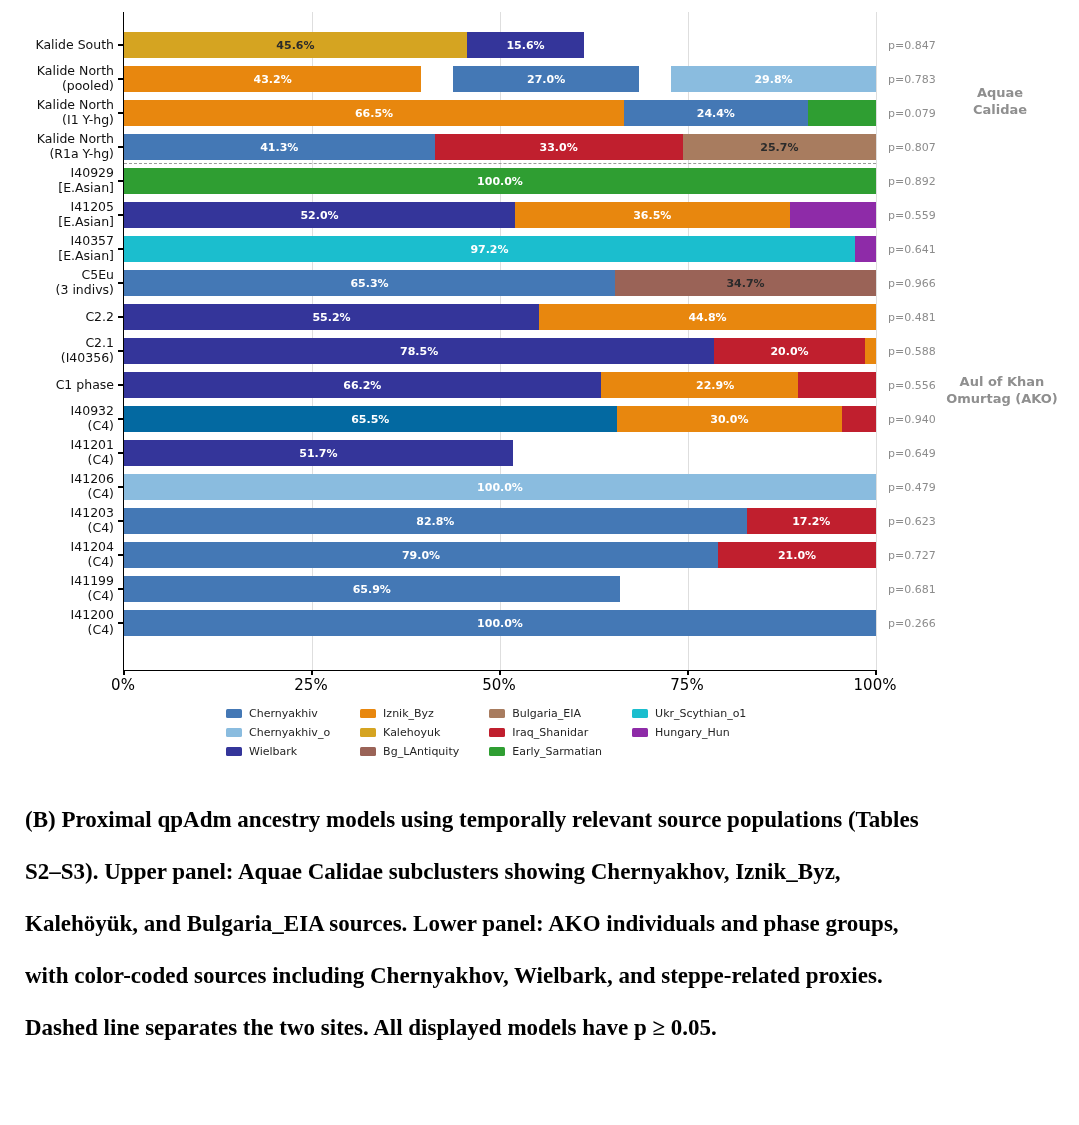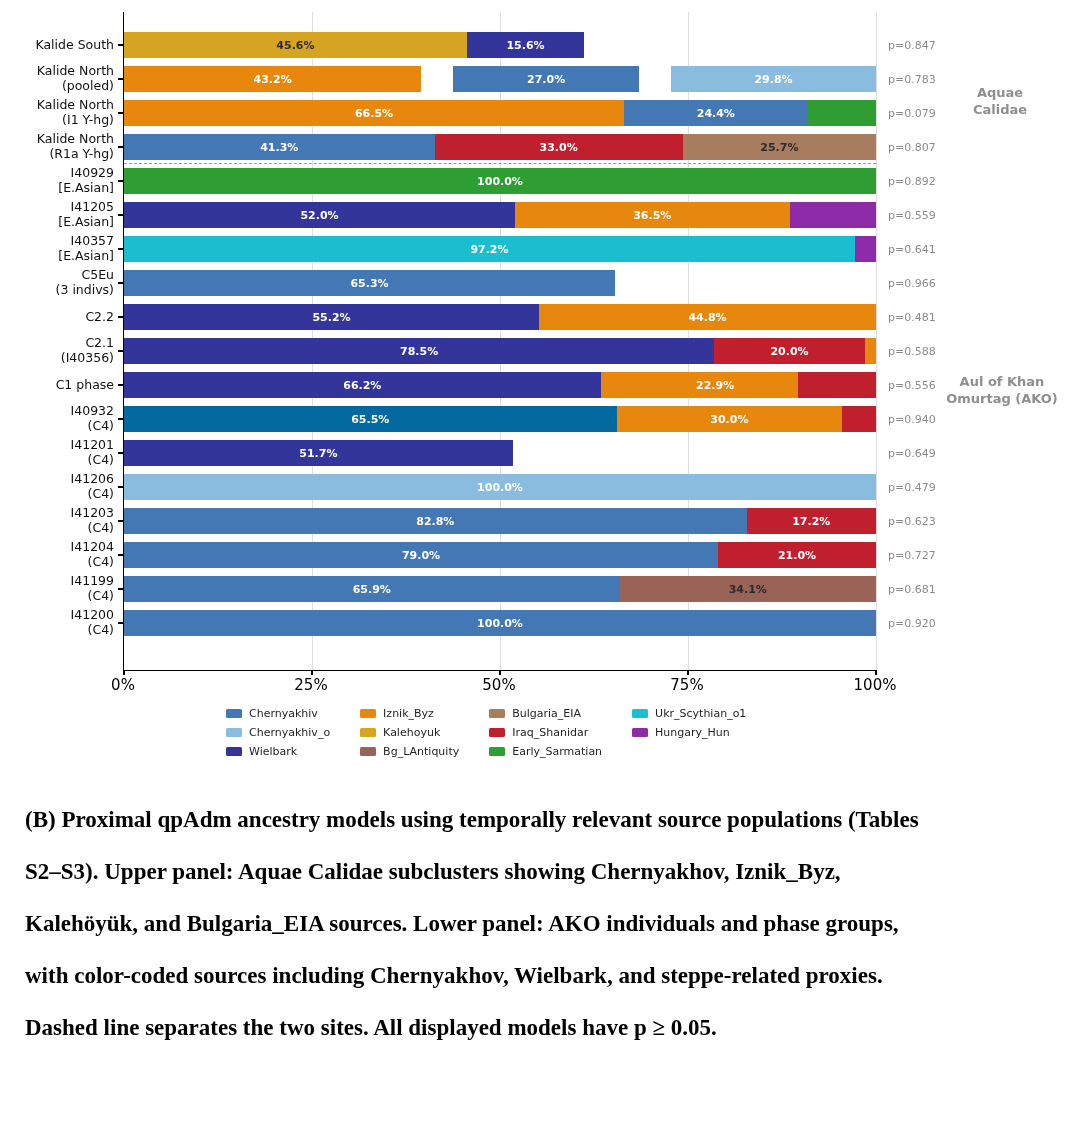--- a/index.html
+++ b/index.html
@@ -194,20 +194,23 @@
             </div>
             <div class="seg" style="width: 2.8%; background: rgb(142, 43, 168);"></div>
           </div>
         </div>
         <div class="ytick" style="left: -6px; top: 236.3px;"></div>
         <div class="row" style="top: 254px;">
           <div class="bar" style="top: 4px; height: 26px;">
             <div class="seg" style="width: 65.3%; background: rgb(68, 120, 181);">
               <span class="seg-label" style="color: rgb(255, 255, 255);">65.3%</span>
             </div>
+            <div class="seg" style="width: 34.7%; background: rgb(154, 99, 87);">
+              <span class="seg-label" style="color: rgb(43, 43, 43);">34.7%</span>
+            </div>
           </div>
         </div>
         <div class="ytick" style="left: -6px; top: 270.3px;"></div>
         <div class="row" style="top: 288px;">
           <div class="bar" style="top: 4px; height: 26px;">
             <div class="seg" style="width: 55.2%; background: rgb(52, 53, 154);">
               <span class="seg-label" style="color: rgb(255, 255, 255);">55.2%</span>
             </div>
             <div class="seg" style="width: 44.8%; background: rgb(232, 135, 14);">
               <span class="seg-label" style="color: rgb(255, 255, 255);">44.8%</span>
@@ -286,23 +289,20 @@
             <div class="seg" style="width: 21%; background: rgb(192, 31, 46);">
               <span class="seg-label" style="color: rgb(255, 255, 255);">21.0%</span>
             </div>
           </div>
         </div>
         <div class="ytick" style="left: -6px; top: 542.3px;"></div>
         <div class="row" style="top: 560px;">
           <div class="bar" style="top: 4px; height: 26px;">
             <div class="seg" style="width: 65.9%; background: rgb(68, 120, 181);">
               <span class="seg-label" style="color: rgb(255, 255, 255);">65.9%</span>
-            </div>
-            <div class="seg" style="width: 34.1%; background: rgb(154, 99, 87);">
-              <span class="seg-label" style="color: rgb(43, 43, 43);">34.1%</span>
             </div>
           </div>
         </div>
         <div class="ytick" style="left: -6px; top: 576.3px;"></div>
         <div class="row" style="top: 594px;">
           <div class="bar" style="top: 4px; height: 26px;">
             <div class="seg" style="width: 100%; background: rgb(68, 120, 181);">
               <span class="seg-label" style="color: rgb(255, 255, 255);">100.0%</span>
             </div>
           </div>
@@ -326,21 +326,21 @@
         <div class="pvalue" style="top: 271px; left: 0px;">p=0.966</div>
         <div class="pvalue" style="top: 305px; left: 0px;">p=0.481</div>
         <div class="pvalue" style="top: 339px; left: 0px;">p=0.588</div>
         <div class="pvalue" style="top: 373px; left: 0px;">p=0.556</div>
         <div class="pvalue" style="top: 407px; left: 0px;">p=0.940</div>
         <div class="pvalue" style="top: 441px; left: 0px;">p=0.649</div>
         <div class="pvalue" style="top: 475px; left: 0px;">p=0.479</div>
         <div class="pvalue" style="top: 509px; left: 0px;">p=0.623</div>
         <div class="pvalue" style="top: 543px; left: 0px;">p=0.727</div>
         <div class="pvalue" style="top: 577px; left: 0px;">p=0.681</div>
-        <div class="pvalue" style="top: 611px; left: 0px;">p=0.920</div>
+        <div class="pvalue" style="top: 611px; left: 0px;">p=0.266</div>
       </div>
     <div class="xlabels" id="xlabels">
         <div class="xlabel" style="left: 0%;">0%</div>
         <div class="xlabel" style="left: 25%;">25%</div>
         <div class="xlabel" style="left: 50%;">50%</div>
         <div class="xlabel" style="left: 75%;">75%</div>
         <div class="xlabel" style="left: 100%;">100%</div>
       </div>
     <div class="grouplabel" id="group0" style="left:933px;top:85px;width:134px;">
         <div>Aquae</div>

